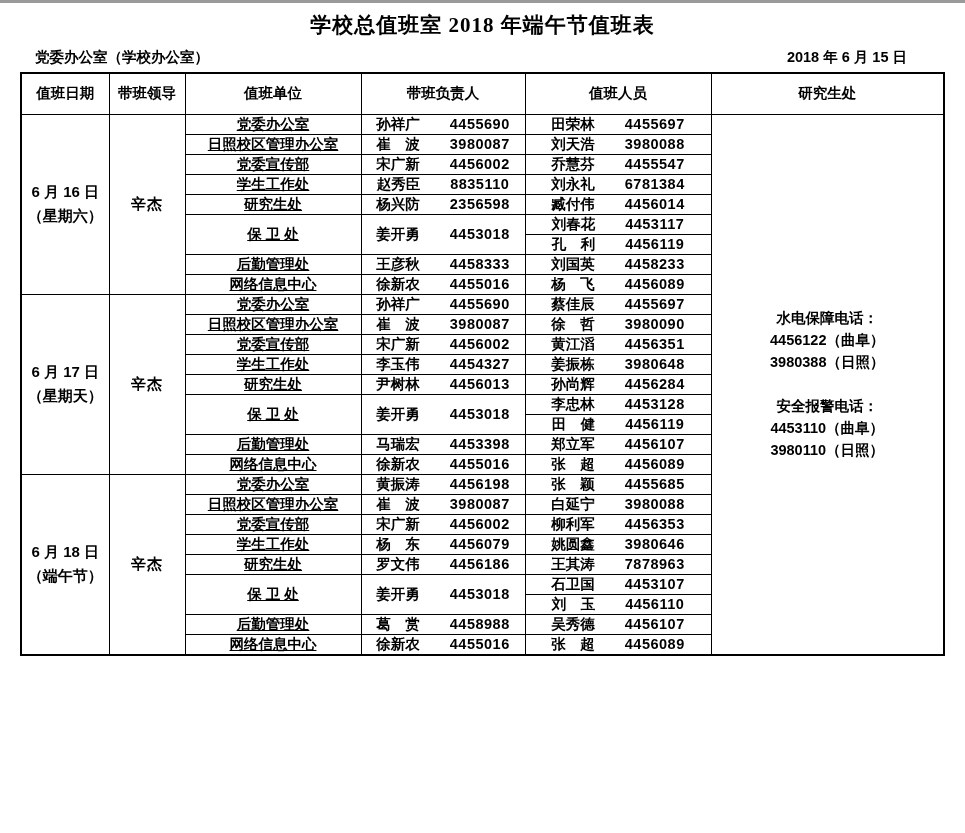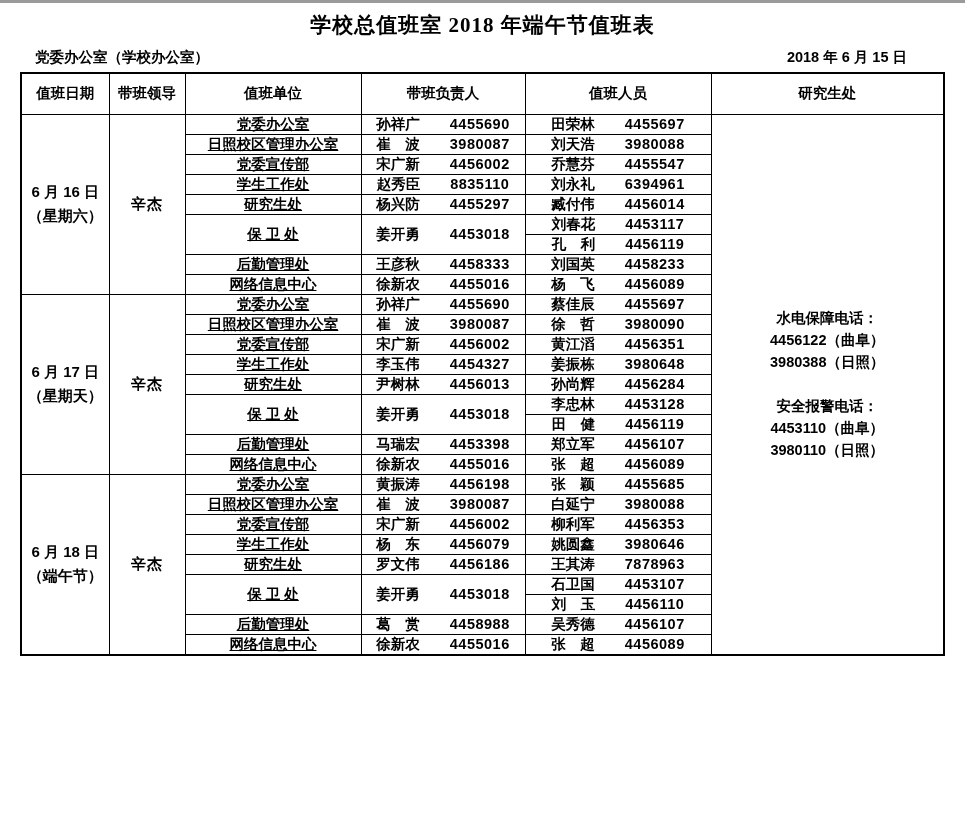--- a/index.html
+++ b/index.html
@@ -95,25 +95,25 @@
       <td class="pc"><span class="nm">刘天浩</span><span class="ph">3980088</span></td>
     </tr>
     <tr>
       <td class="unitc">党委宣传部</td>
       <td class="pc"><span class="nm">宋广新</span><span class="ph">4456002</span></td>
       <td class="pc"><span class="nm">乔慧芬</span><span class="ph">4455547</span></td>
     </tr>
     <tr>
       <td class="unitc">学生工作处</td>
       <td class="pc"><span class="nm">赵秀臣</span><span class="ph">8835110</span></td>
-      <td class="pc"><span class="nm">刘永礼</span><span class="ph">6394961</span></td>
+      <td class="pc"><span class="nm">刘永礼</span><span class="ph">6781384</span></td>
     </tr>
     <tr>
       <td class="unitc">研究生处</td>
-      <td class="pc"><span class="nm">杨兴防</span><span class="ph">4455297</span></td>
+      <td class="pc"><span class="nm">杨兴防</span><span class="ph">2356598</span></td>
       <td class="pc"><span class="nm">臧付伟</span><span class="ph">4456014</span></td>
     </tr>
     <tr>
       <td class="unitc" rowspan="2">保 卫 处</td>
       <td class="pc" rowspan="2"><span class="nm">姜开勇</span><span class="ph">4453018</span></td>
       <td class="pc"><span class="nm">刘春花</span><span class="ph">4453117</span></td>
     </tr>
     <tr>
       <td class="pc"><span class="nm">孔　利</span><span class="ph">4456119</span></td>
     </tr>

